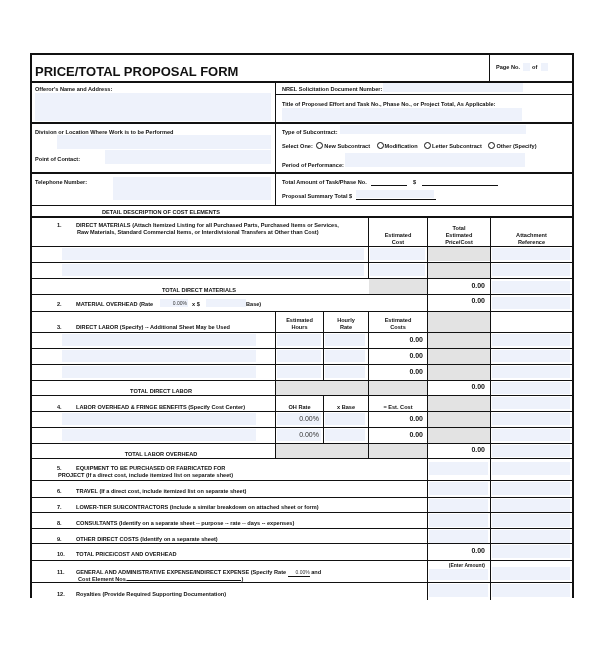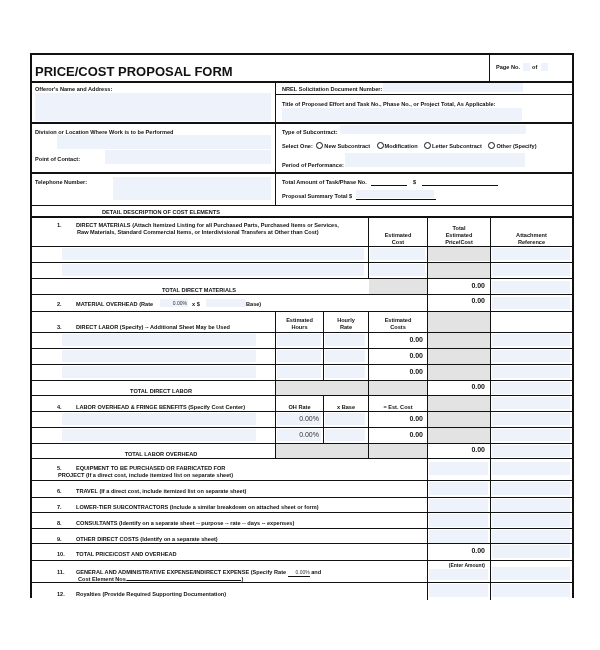--- a/index.html
+++ b/index.html
@@ -18,21 +18,21 @@
   .radio{display:inline-block;width:5px;height:5px;border:0.8px solid #111;border-radius:50%;vertical-align:-1px;margin-right:1px;}
   .uline{position:absolute;height:1px;background:#111;}
 </style>
 </head>
 <body>
 
 <div class="hl" style="left:30px;top:53px;width:544px;"></div>
 <div class="vl" style="left:30px;top:53px;height:545px;"></div>
 <div class="vl" style="left:572px;top:53px;height:545px;"></div>
 
-<div class="title">PRICE/COST PROPOSAL FORM</div>
+<div class="title">PRICE/TOTAL PROPOSAL FORM</div>
 <div class="vl" style="left:489px;top:53px;height:28px;width:1px;"></div>
 <div class="t" style="left:496px;top:64px;">Page No.</div>
 <div class="fill" style="left:523px;top:63px;width:7px;height:8px;"></div>
 <div class="t" style="left:532px;top:64px;">of</div>
 <div class="fill" style="left:541px;top:63px;width:7px;height:8px;"></div>
 <div class="hl" style="left:30px;top:81px;width:544px;"></div>
 
 <div class="vl" style="left:275px;top:81px;height:124px;width:1px;"></div>
 
 <div class="t" style="left:35px;top:86px;">Offeror's Name and Address:</div>

